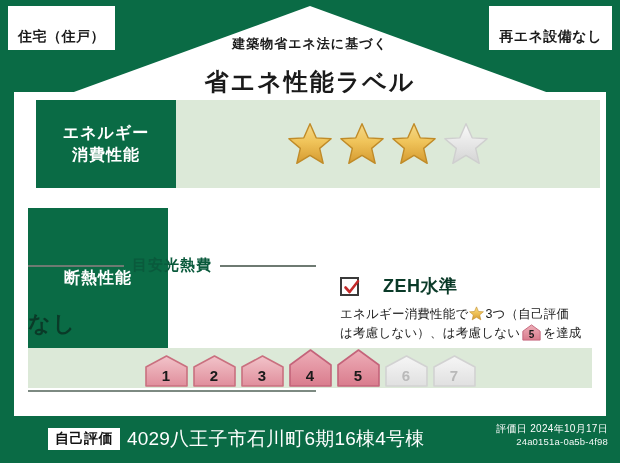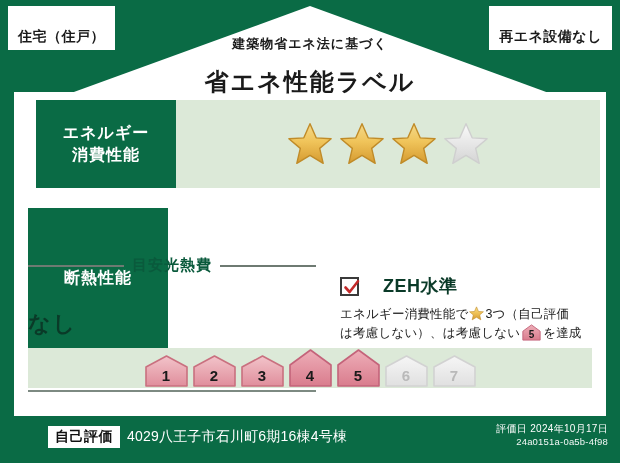--- a/index.html
+++ b/index.html
@@ -160,21 +160,21 @@
     position:absolute;left:0;bottom:0;width:620px;height:47px;
     background:#0a6b45;z-index:5;
   }
   .footer-left{
     position:absolute;left:12px;top:10px;display:flex;align-items:center;gap:7px;padding-left:36px;
   }
   .self-badge{
     background:#ffffff;color:#111;font-size:14px;font-weight:bold;
     padding:3px 7px 4px 7px;line-height:1.1;letter-spacing:0.5px;
   }
-  .addr{color:#ffffff;font-size:14px;letter-spacing:0.2px;}
+  .addr{color:#ffffff;font-size:19px;letter-spacing:0.2px;}
   .footer-right{
     position:absolute;right:12px;top:6px;text-align:right;
   }
   .eval-date{color:#ffffff;font-size:10px;letter-spacing:0.3px;}
   .uuid{color:#ffffff;font-size:9.5px;margin-top:0;letter-spacing:0.2px;opacity:.95;}
 </style>
 </head>
 <body>
 
 <div class="label-root">

